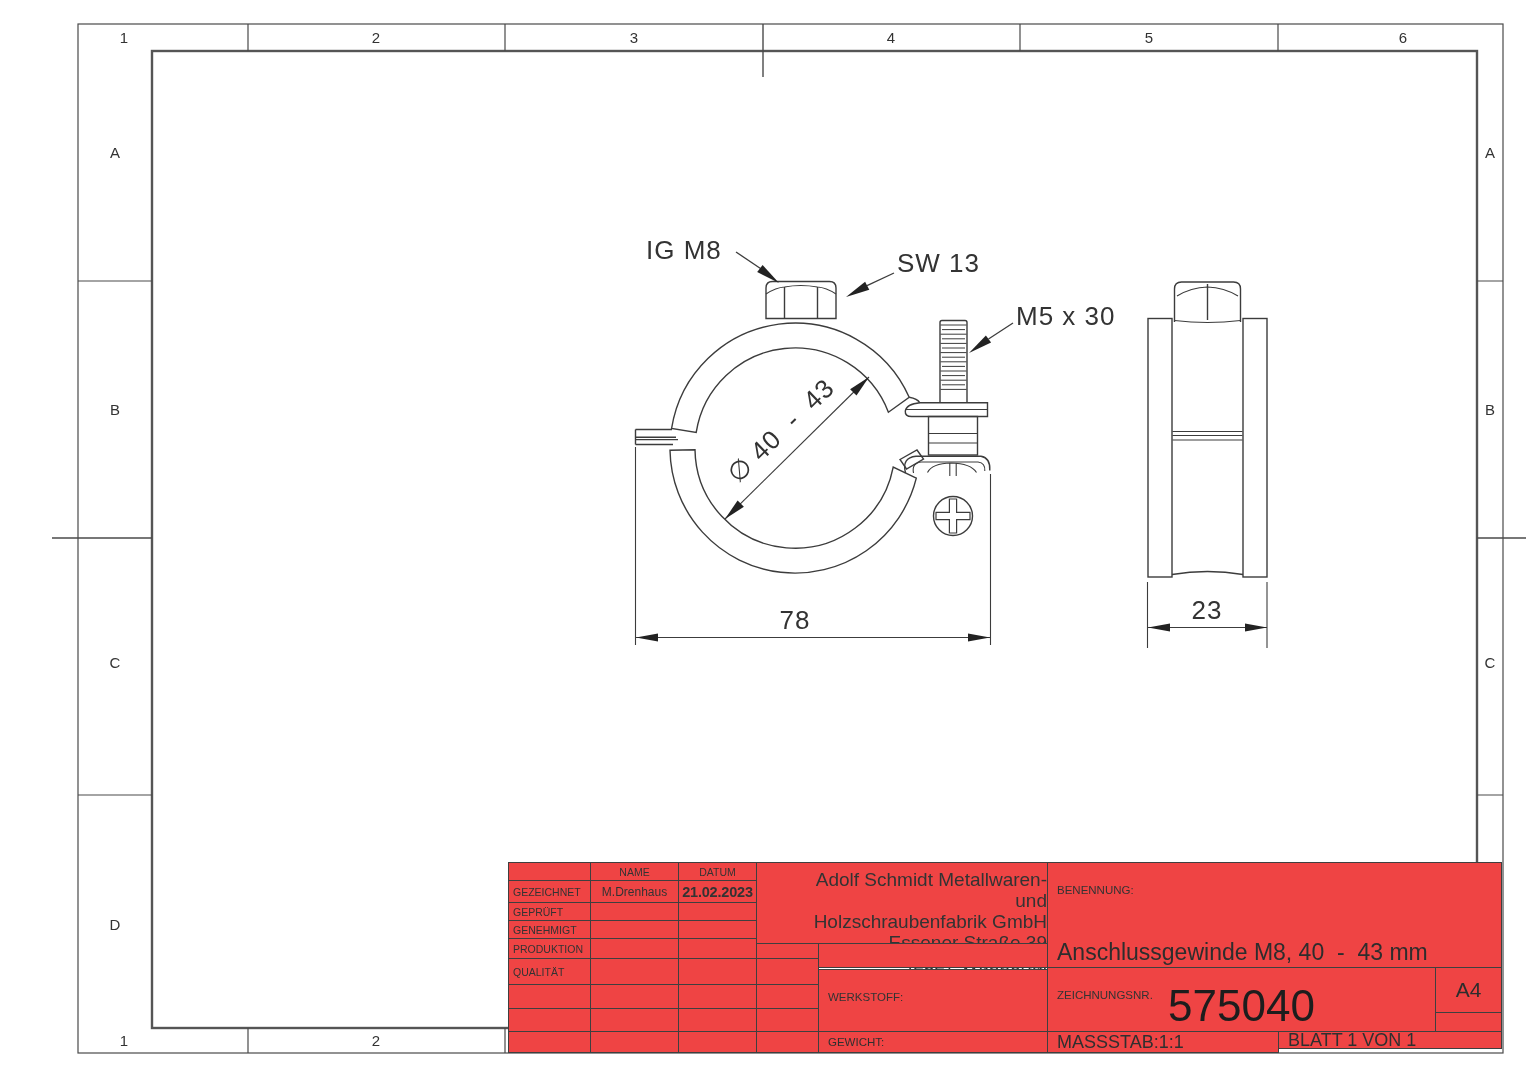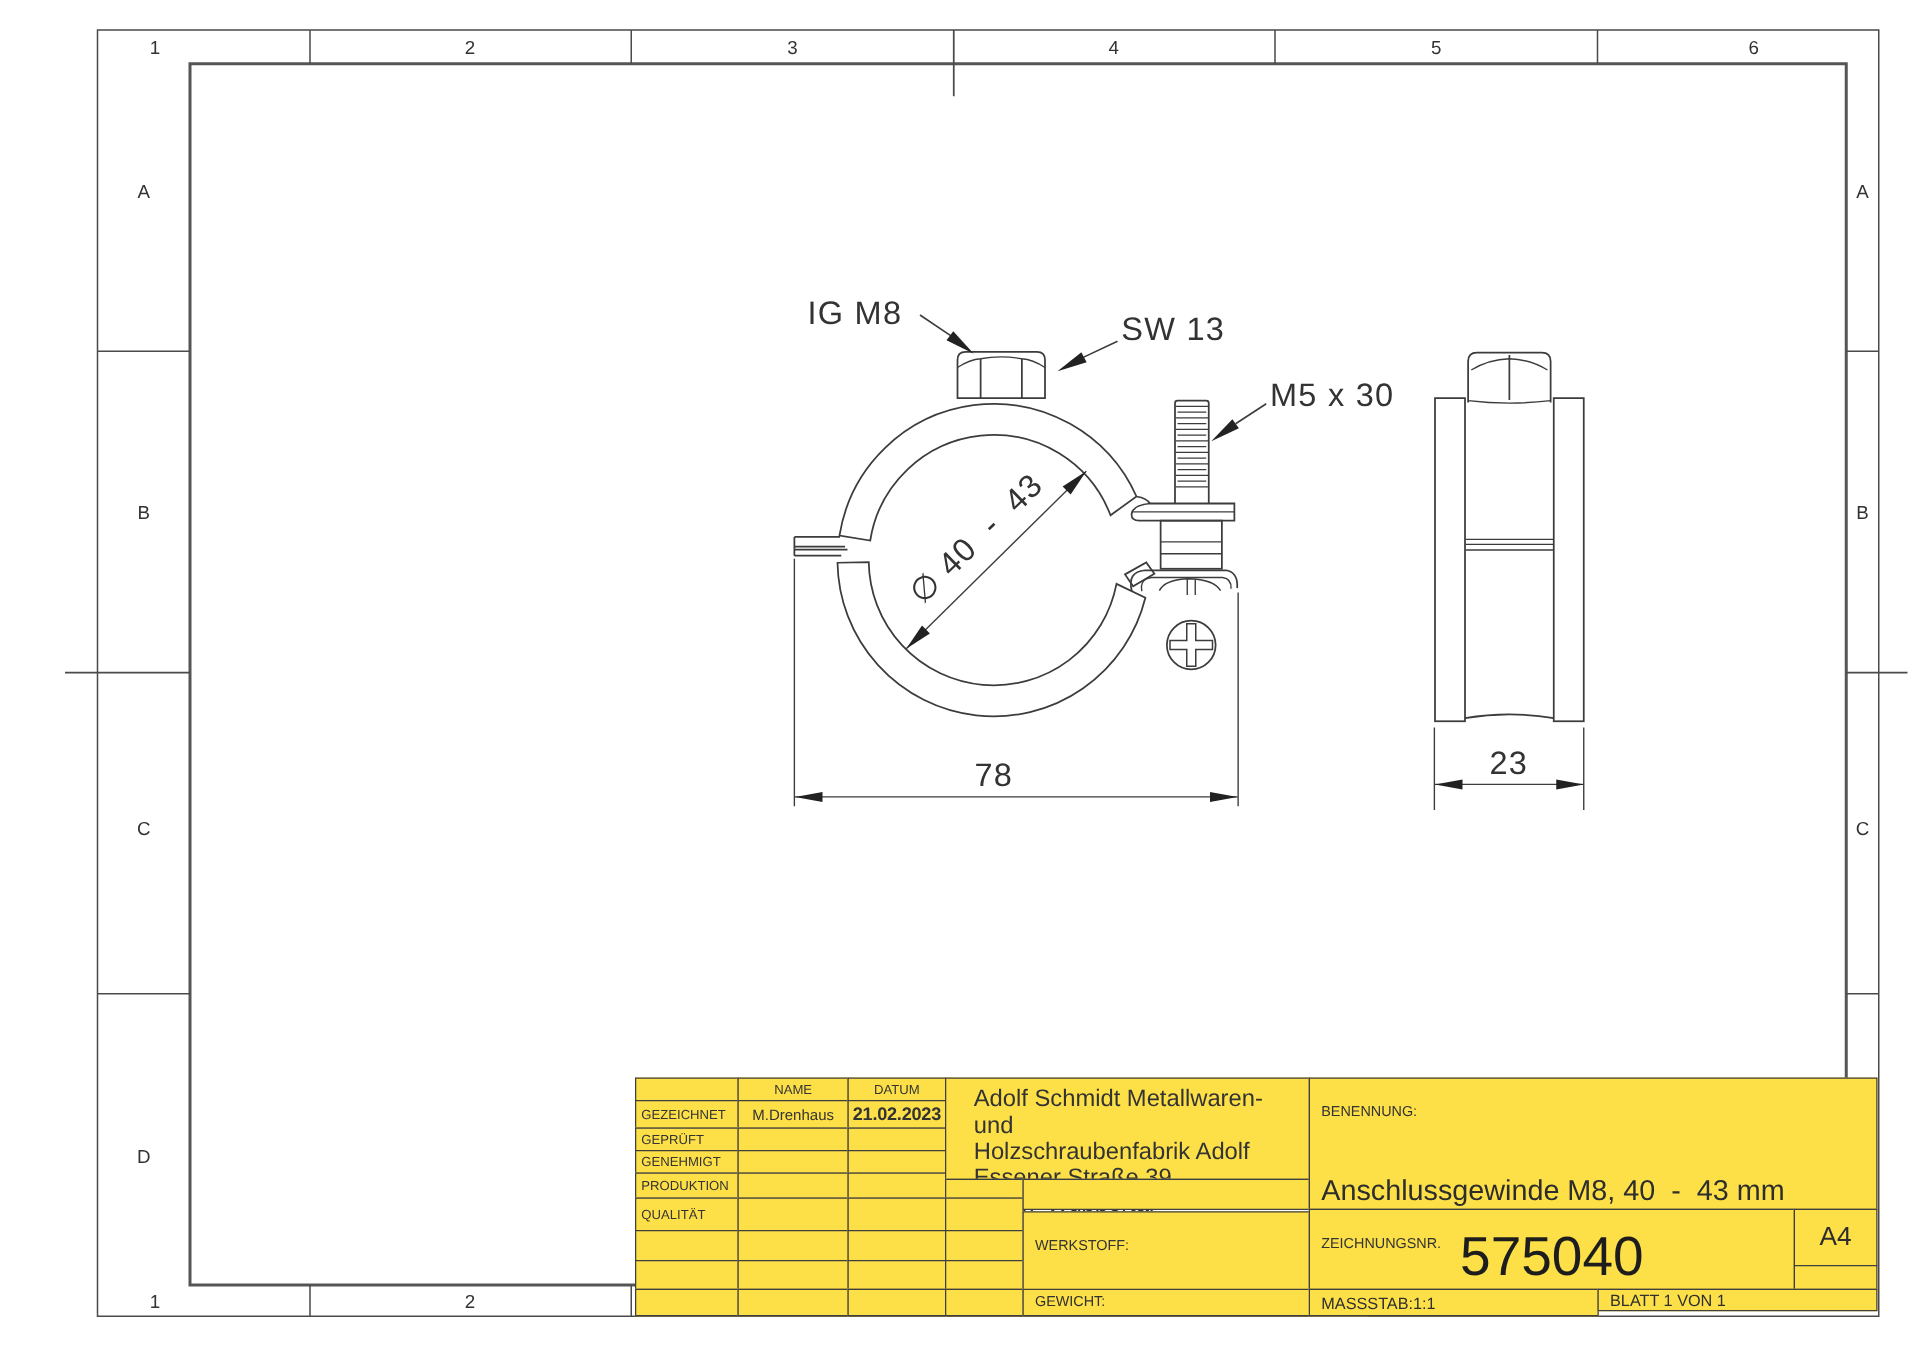--- a/index.html
+++ b/index.html
@@ -13,39 +13,39 @@
     font-family:"Liberation Sans","DejaVu Sans",sans-serif;
     fill:#333; stroke:none;
   }
   .zone-label { font-size:15px; }
   .dim-text  { font-size:26px; letter-spacing:1px; }
   .lead-text { font-size:26px; letter-spacing:1px; }
 
   
   .tb-box {
     position:absolute; box-sizing:border-box;
-    border:1px solid #3f3f3f; background:#fde047;
+    border:1px solid #3f3f3f; background:#ef4444;text-align:right;
   }
   .tb-cell {
     display:flex; align-items:center; overflow:hidden;
     font-size:10.5px; color:#333; padding:0 4px; white-space:nowrap;
   }
   .tb-cell.center { justify-content:center; padding:0; }
   .tb-name  { font-size:12px; }
   .tb-date  { font-size:14.5px; letter-spacing:-0.2px;font-weight:bold; }
   .tb-company { font-size:19px; line-height:21px; padding:6px 0 0 22px; color:#333;
     display:block; }
   .tb-small-label { position:absolute; left:9px; top:5px; font-size:11.5px; color:#333;margin-top:16px; }
   .tb-benennung-text { position:absolute; left:9px; top:22px; font-size:23px;
     line-height:27px; color:#2d2d2d; white-space:pre; }
   .tb-big-number { display:flex; align-items:center; justify-content:center;
     width:100%; height:100%; font-size:44px; color:#1d1d1d; padding-top:6px; }
   .tb-a4 { display:flex; align-items:center; justify-content:center;
     width:100%; height:100%; font-size:21px; color:#2d2d2d; }
-  .tb-bottom-text { display:flex; align-items:center; font-size:13px; padding:0 9px;
+  .tb-bottom-text { display:flex; align-items:center; font-size:18px; padding:0 9px;
     white-space:nowrap; }
 </style>
 </head>
 <body>
 
 <div class="page">
 
   <svg class="art" width="1528" height="1080" viewBox="0 0 1528 1080">
 
     <g stroke="#4a4a4a" fill="none">
@@ -191,21 +191,21 @@
     <div class="tb-box" style="left:508px;top:1008px;width:83px;height:24px"></div>
     <div class="tb-box" style="left:590px;top:1008px;width:89px;height:24px"></div>
     <div class="tb-box" style="left:678px;top:1008px;width:79px;height:24px"></div>
     <div class="tb-box" style="left:508px;top:1031px;width:83px;height:22px"></div>
     <div class="tb-box" style="left:590px;top:1031px;width:89px;height:22px"></div>
     <div class="tb-box" style="left:678px;top:1031px;width:79px;height:22px"></div>
 
     <div class="tb-box" style="left:756px;top:862px;width:292px;height:82px">
       <div class="tb-company">
         <div>Adolf Schmidt Metallwaren- und</div>
-        <div>Holzschraubenfabrik Adolf</div>
+        <div>Holzschraubenfabrik GmbH</div>
         <div>Essener Straße 39</div>
         <div>42327 Wuppertal</div>
       </div>
     </div>
 
     <div class="tb-box" style="left:756px;top:943px;width:63px;height:16px"></div>
     <div class="tb-box" style="left:756px;top:958px;width:63px;height:27px"></div>
     <div class="tb-box" style="left:756px;top:984px;width:63px;height:25px"></div>
     <div class="tb-box" style="left:756px;top:1008px;width:63px;height:24px"></div>
     <div class="tb-box" style="left:756px;top:1031px;width:63px;height:22px"></div>

